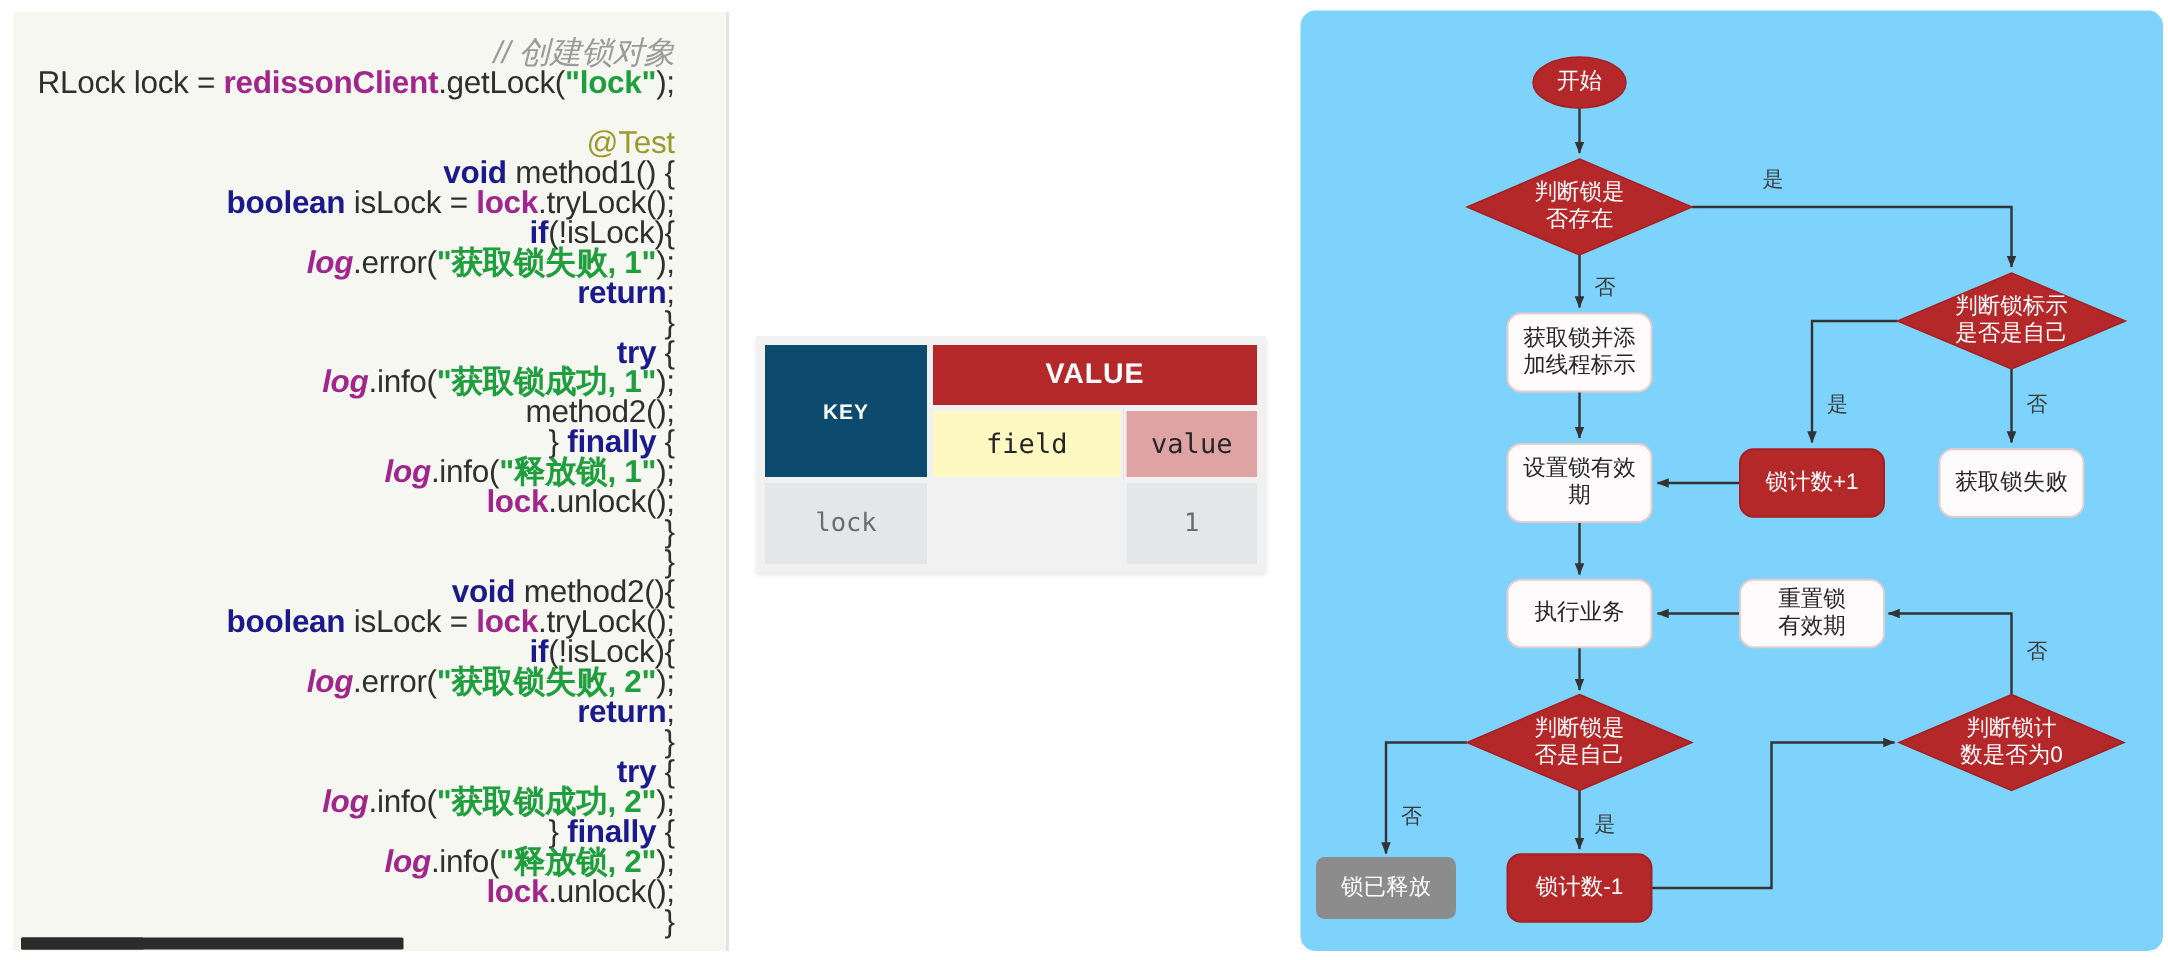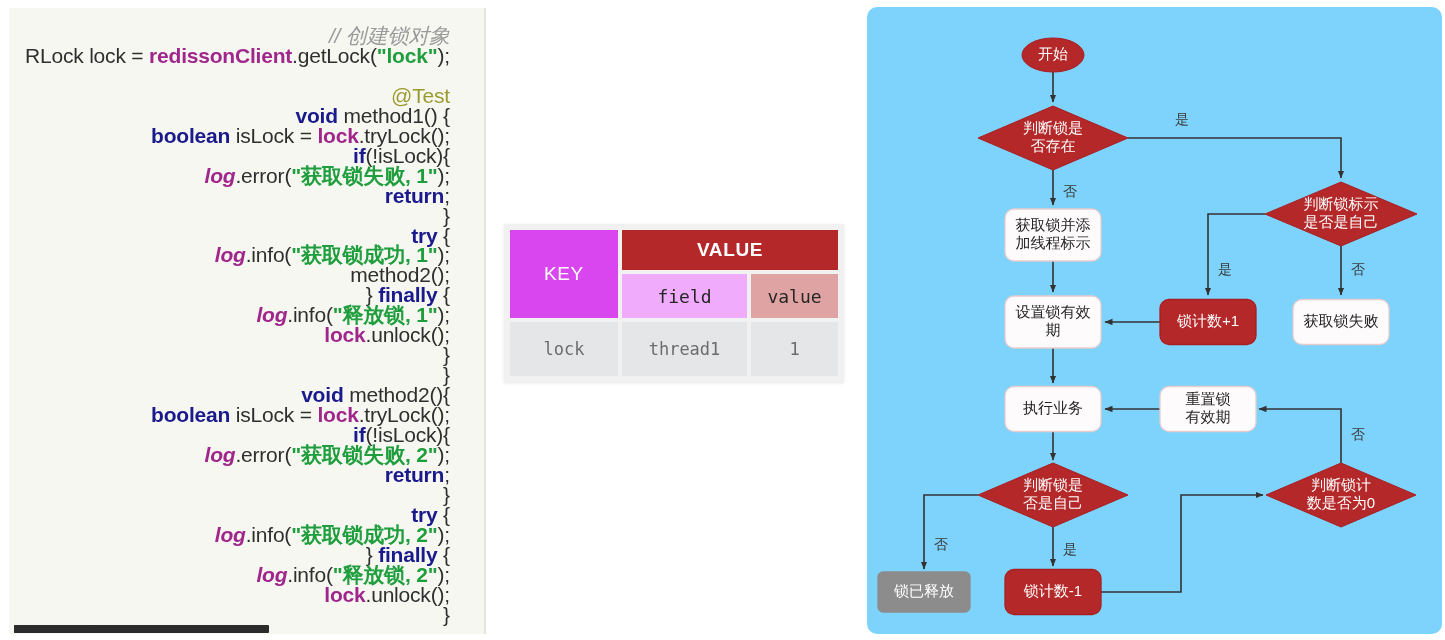--- a/index.html
+++ b/index.html
@@ -64,33 +64,33 @@
     background: #f1f1f1;
     padding: 4px;
     box-shadow: 0 1px 3px rgba(0,0,0,0.10);
   }
   #kv-grid {
     position: relative; width: 332px; height: 150px;
   }
   .kv-cell { position: absolute; display: flex; align-items: center; justify-content: center; }
   #kv-key-head {
     left: 0; top: 0; width: 112px; height: 92px;
-    background: #d946ef; color: #ffffff;
-    font-weight: normal; font-size: 19px; letter-spacing: 0.6px;
+    background: #0c4a6e; color: #ffffff;
+    font-weight: bold; font-size: 14px; letter-spacing: 0.6px;
     border: 2px solid #f1f1f1;
   }
   #kv-value-head {
     left: 112px; top: 0; width: 220px; height: 44px;
     background: #b4282a; color: #ffffff;
     font-weight: bold; font-size: 19px; letter-spacing: 0.6px;
     border: 2px solid #f1f1f1;
   }
   #kv-field-head {
     left: 112px; top: 44px; width: 129px; height: 48px;
-    background: #f0abfc; color: #262626;
+    background: #fef9c3; color: #262626;
     font-family: "DejaVu Sans Mono", "Liberation Mono", monospace;
     font-size: 18px;
     border: 2px solid #f1f1f1;
   }
   #kv-value-sub-head {
     left: 241px; top: 44px; width: 91px; height: 48px;
     background: #e0a3a3; color: #262626;
     font-family: "DejaVu Sans Mono", "Liberation Mono", monospace;
     font-size: 18px;
     border: 2px solid #f1f1f1;
@@ -182,21 +182,20 @@
     </div>
   </div>
 
   <div id="kv-table">
     <div id="kv-grid">
       <div class="kv-cell" id="kv-key-head">KEY</div>
       <div class="kv-cell" id="kv-value-head">VALUE</div>
       <div class="kv-cell" id="kv-field-head">field</div>
       <div class="kv-cell" id="kv-value-sub-head">value</div>
       <div class="kv-cell" id="kv-key-cell">lock</div>
-      <div class="kv-cell" id="kv-field-cell">thread1</div>
       <div class="kv-cell" id="kv-value-cell">1</div>
     </div>
   </div>
 
   <div id="flow-panel">
     <svg id="flow-svg" width="575" height="627" viewBox="0 0 575 627">
       <defs>
         <marker id="arrow" markerWidth="9" markerHeight="9" refX="7.5" refY="3.2" orient="auto" markerUnits="userSpaceOnUse">
           <path d="M0,0 L8,3.2 L0,6.4 z" fill="#333333"></path>
         </marker>

